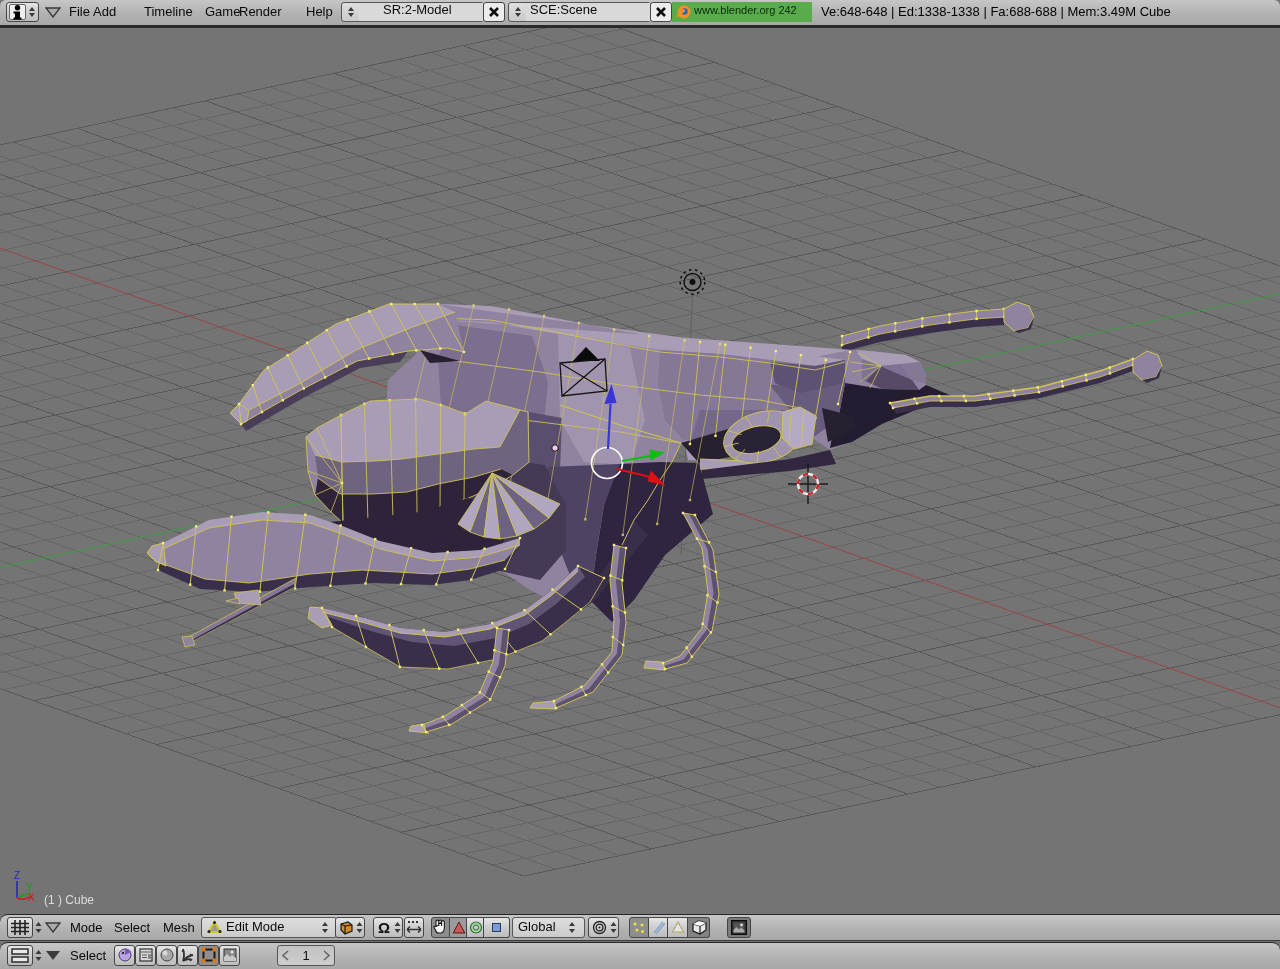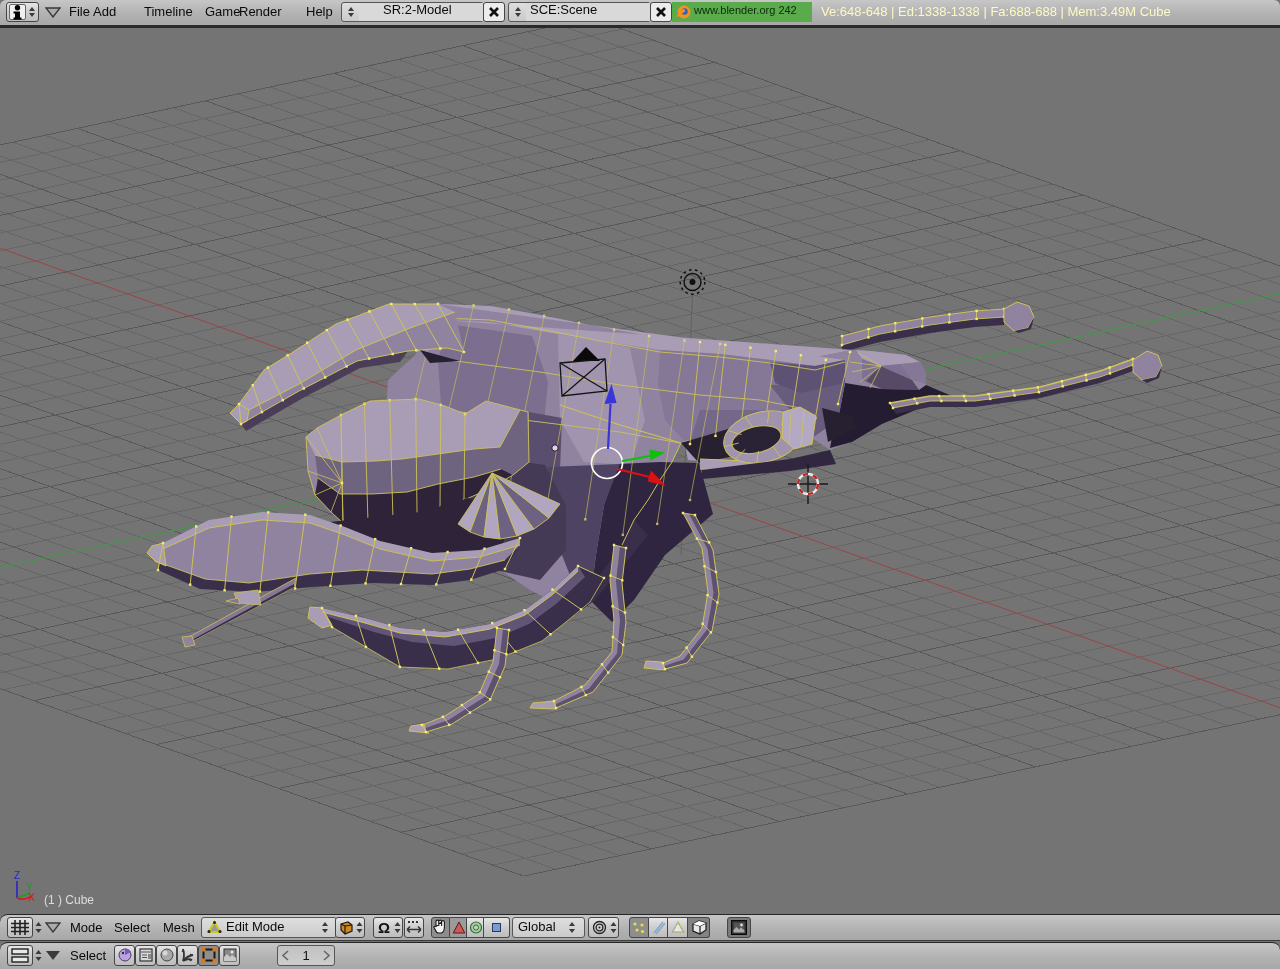--- a/index.html
+++ b/index.html
@@ -607,21 +607,21 @@
 
 <div style="position:absolute;left:672px;top:2px;width:140px;height:20px;background:#59ab4b"></div>
 <svg style="position:absolute;left:674px;top:3px" width="18" height="18">
 <circle cx="10" cy="9" r="6.5" fill="#f79022"></circle>
 <circle cx="10.5" cy="8.5" r="3.2" fill="#2e66b0"></circle>
 <circle cx="9.3" cy="7.8" r="1.3" fill="#e8f0f8"></circle>
 <path d="M2,13 Q6,11 8,6 L11,8 Q6,13 3,14 Z" fill="#f79022"></path>
 </svg>
 <div style="position:absolute;left:694px;top:4px;font-size:11px;color:#0c2a0c">www.blender.org 242</div>
 
-<div style="position:absolute;left:821px;top:4px;font-size:13px;color:#fef9c3">Ve:648-648 | Ed:1338-1338 | Fa:688-688 | Mem:3.49M Cube</div>
+<div style="position:absolute;left:821px;top:4px;font-size:13px;color:#000000">Ve:648-648 | Ed:1338-1338 | Fa:688-688 | Mem:3.49M Cube</div>
 
 <div class="bar" style="left:0;top:914px;width:1280px;height:27px;border-top:1px solid #262626;border-bottom:1px solid #3c3c3c;border-radius:8px 0 0 0"></div>
 
 <div class="btn" style="left:7px;top:917px;width:26px;height:21px"></div>
 <svg style="position:absolute;left:11px;top:920px" width="18" height="15">
     <path d="M4,0 V15 M9,0 V15 M14,0 V15 M0,3.5 H18 M0,7.5 H18 M0,11.5 H18" stroke="#222" stroke-width="1.6"></path>
   </svg>
 <svg style="position:absolute;left:34px;top:921px" width="9" height="13">
     <path d="M4.5,1 L7.5,5 L1.5,5 Z M4.5,12 L7.5,8 L1.5,8 Z" fill="#3a3a3a"></path>
   </svg>

